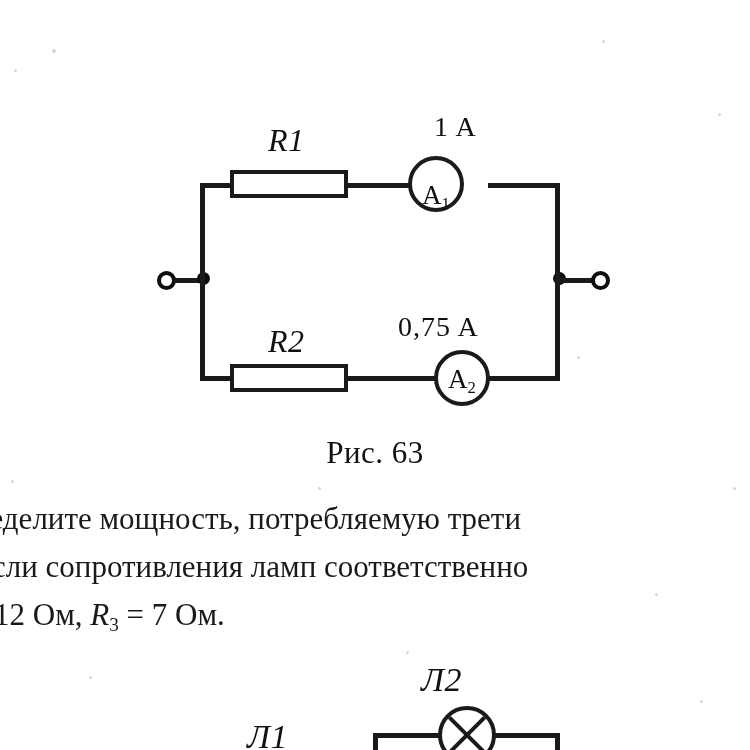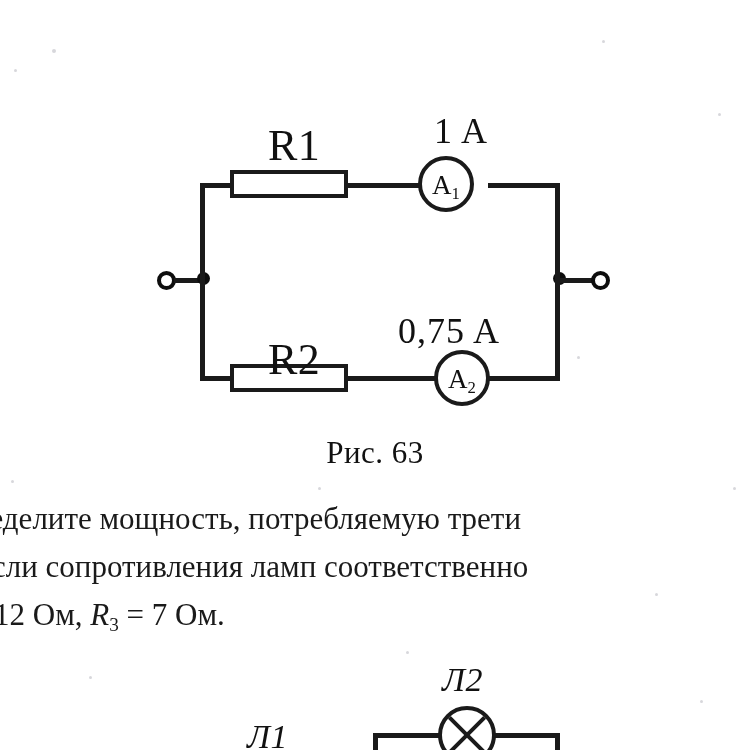--- a/index.html
+++ b/index.html
@@ -76,25 +76,26 @@
   }
 
   
   .lbl {
     position: absolute;
     white-space: nowrap;
     line-height: 1;
     color: #111111;
   }
   .lbl-r {
-    font-size: 44px;
+    font-style: italic;
+    font-size: 32px;
     letter-spacing: 0.5px;
   }
   .lbl-cur {
-    font-size: 36px;
+    font-size: 28px;
     letter-spacing: 1px;
   }
   .lbl-lamp {
     font-style: italic;
     font-size: 34px;
     letter-spacing: 0.5px;
   }
 
   .caption {
     position: absolute;
@@ -166,52 +167,52 @@
 
     <div class="wire v" style="left:200px; top:183px; height:100px;"></div>
     <div class="wire v" style="left:200px; top:278px; height:102px;"></div>
     <div class="wire v" style="left:555px; top:183px; height:100px;"></div>
     <div class="wire v" style="left:555px; top:278px; height:102px;"></div>
 
     <div class="wire h" style="left:200px; top:183px; width:34px;"></div>
     <div class="resistor" style="left:230px; top:170px; width:118px; height:28px;"></div>
     <div class="wire h" style="left:345px; top:183px; width:91px;"></div>
 
-    <div class="meter" style="left:418px; top:156px; width:56px; height:56px;">
+    <div class="meter" style="left:408px; top:156px; width:56px; height:56px;align-items:flex-end;">
       <span class="meter-label"><span>A</span><sub>1</sub></span>
     </div>
 
     <div class="wire h" style="left:488px; top:183px; width:72px;"></div>
 
     <div class="lbl lbl-r" style="left:268px; top:124px;">R1</div>
     <div class="lbl lbl-cur" style="left:434px; top:113px;">1 A</div>
 
     <div class="wire h" style="left:200px; top:376px; width:34px;"></div>
     <div class="resistor" style="left:230px; top:364px; width:118px; height:28px;"></div>
     <div class="wire h" style="left:345px; top:376px; width:91px;"></div>
 
     <div class="meter" style="left:434px; top:350px; width:56px; height:56px;">
       <span class="meter-label"><span>A</span><sub>2</sub></span>
     </div>
 
     <div class="wire h" style="left:488px; top:376px; width:72px;"></div>
 
-    <div class="lbl lbl-r" style="left:268px; top:338px;">R2</div>
+    <div class="lbl lbl-r" style="left:268px; top:325px;">R2</div>
     <div class="lbl lbl-cur" style="left:398px; top:313px;">0,75  A</div>
   </div>
 
   <div class="caption" style="top:435px;">Рис. 63</div>
 
   <div class="bodytext" style="left:-26px; top:503px;">ределите мощность, потребляемую трети</div>
   <div class="bodytext" style="left:-8px;  top:551px;">сли сопротивления ламп соответственно</div>
   <div class="bodytext" style="left:-6px;  top:599px;"><span>12 Ом, </span><span class="it">R</span><sub>3</sub><span> = 7 Ом.</span></div>
 
   <div>
     <div class="lbl lbl-lamp" style="left:247px; top:720px;">Л1</div>
-    <div class="lbl lbl-lamp" style="left:442px; top:663px;">Л2</div>
+    <div class="lbl lbl-lamp" style="left:421px; top:663px;">Л2</div>
 
     <div class="wire h" style="left:373px; top:733px; width:70px;"></div>
     <div class="wire h" style="left:493px; top:733px; width:67px;"></div>
     <div class="wire v" style="left:373px; top:733px; height:17px;"></div>
     <div class="wire v" style="left:555px; top:733px; height:17px;"></div>
 
     <div class="lamp" style="left:438px; top:706px; width:58px; height:58px;">
       <i class="a"></i>
       <i class="b"></i>
     </div>

